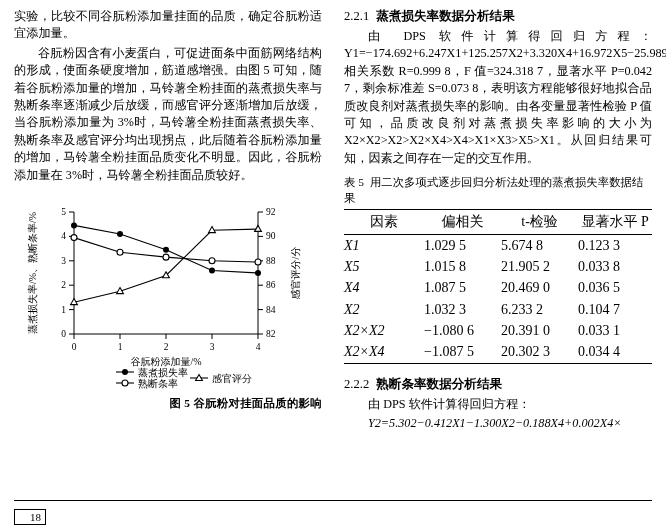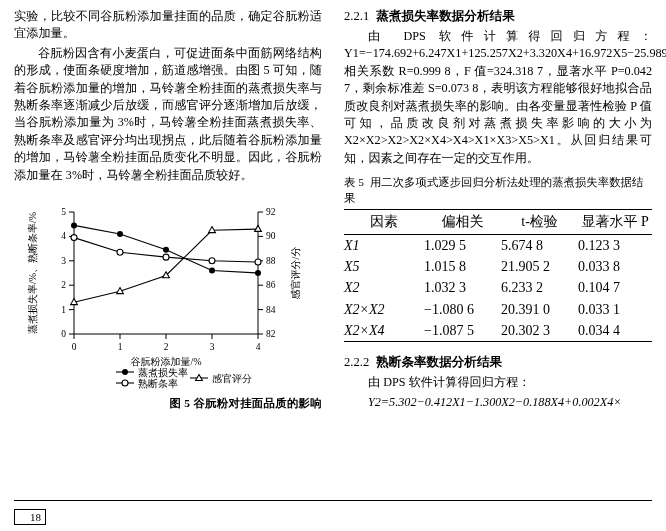--- a/index.html
+++ b/index.html
@@ -269,20 +269,26 @@
               <td class="c3">5.674 8</td>
               <td class="c4">0.123 3</td>
             </tr>
             <tr>
               <td class="c1 italic">X5</td>
               <td class="c2">1.015 8</td>
               <td class="c3">21.905 2</td>
               <td class="c4">0.033 8</td>
             </tr>
             <tr>
+              <td class="c1 italic">X4</td>
+              <td class="c2">1.087 5</td>
+              <td class="c3">20.469 0</td>
+              <td class="c4">0.036 5</td>
+            </tr>
+            <tr>
               <td class="c1 italic">X2</td>
               <td class="c2">1.032 3</td>
               <td class="c3">6.233 2</td>
               <td class="c4">0.104 7</td>
             </tr>
             <tr>
               <td class="c1 italic">X2×X2</td>
               <td class="c2">−1.080 6</td>
               <td class="c3">20.391 0</td>
               <td class="c4">0.033 1</td>

